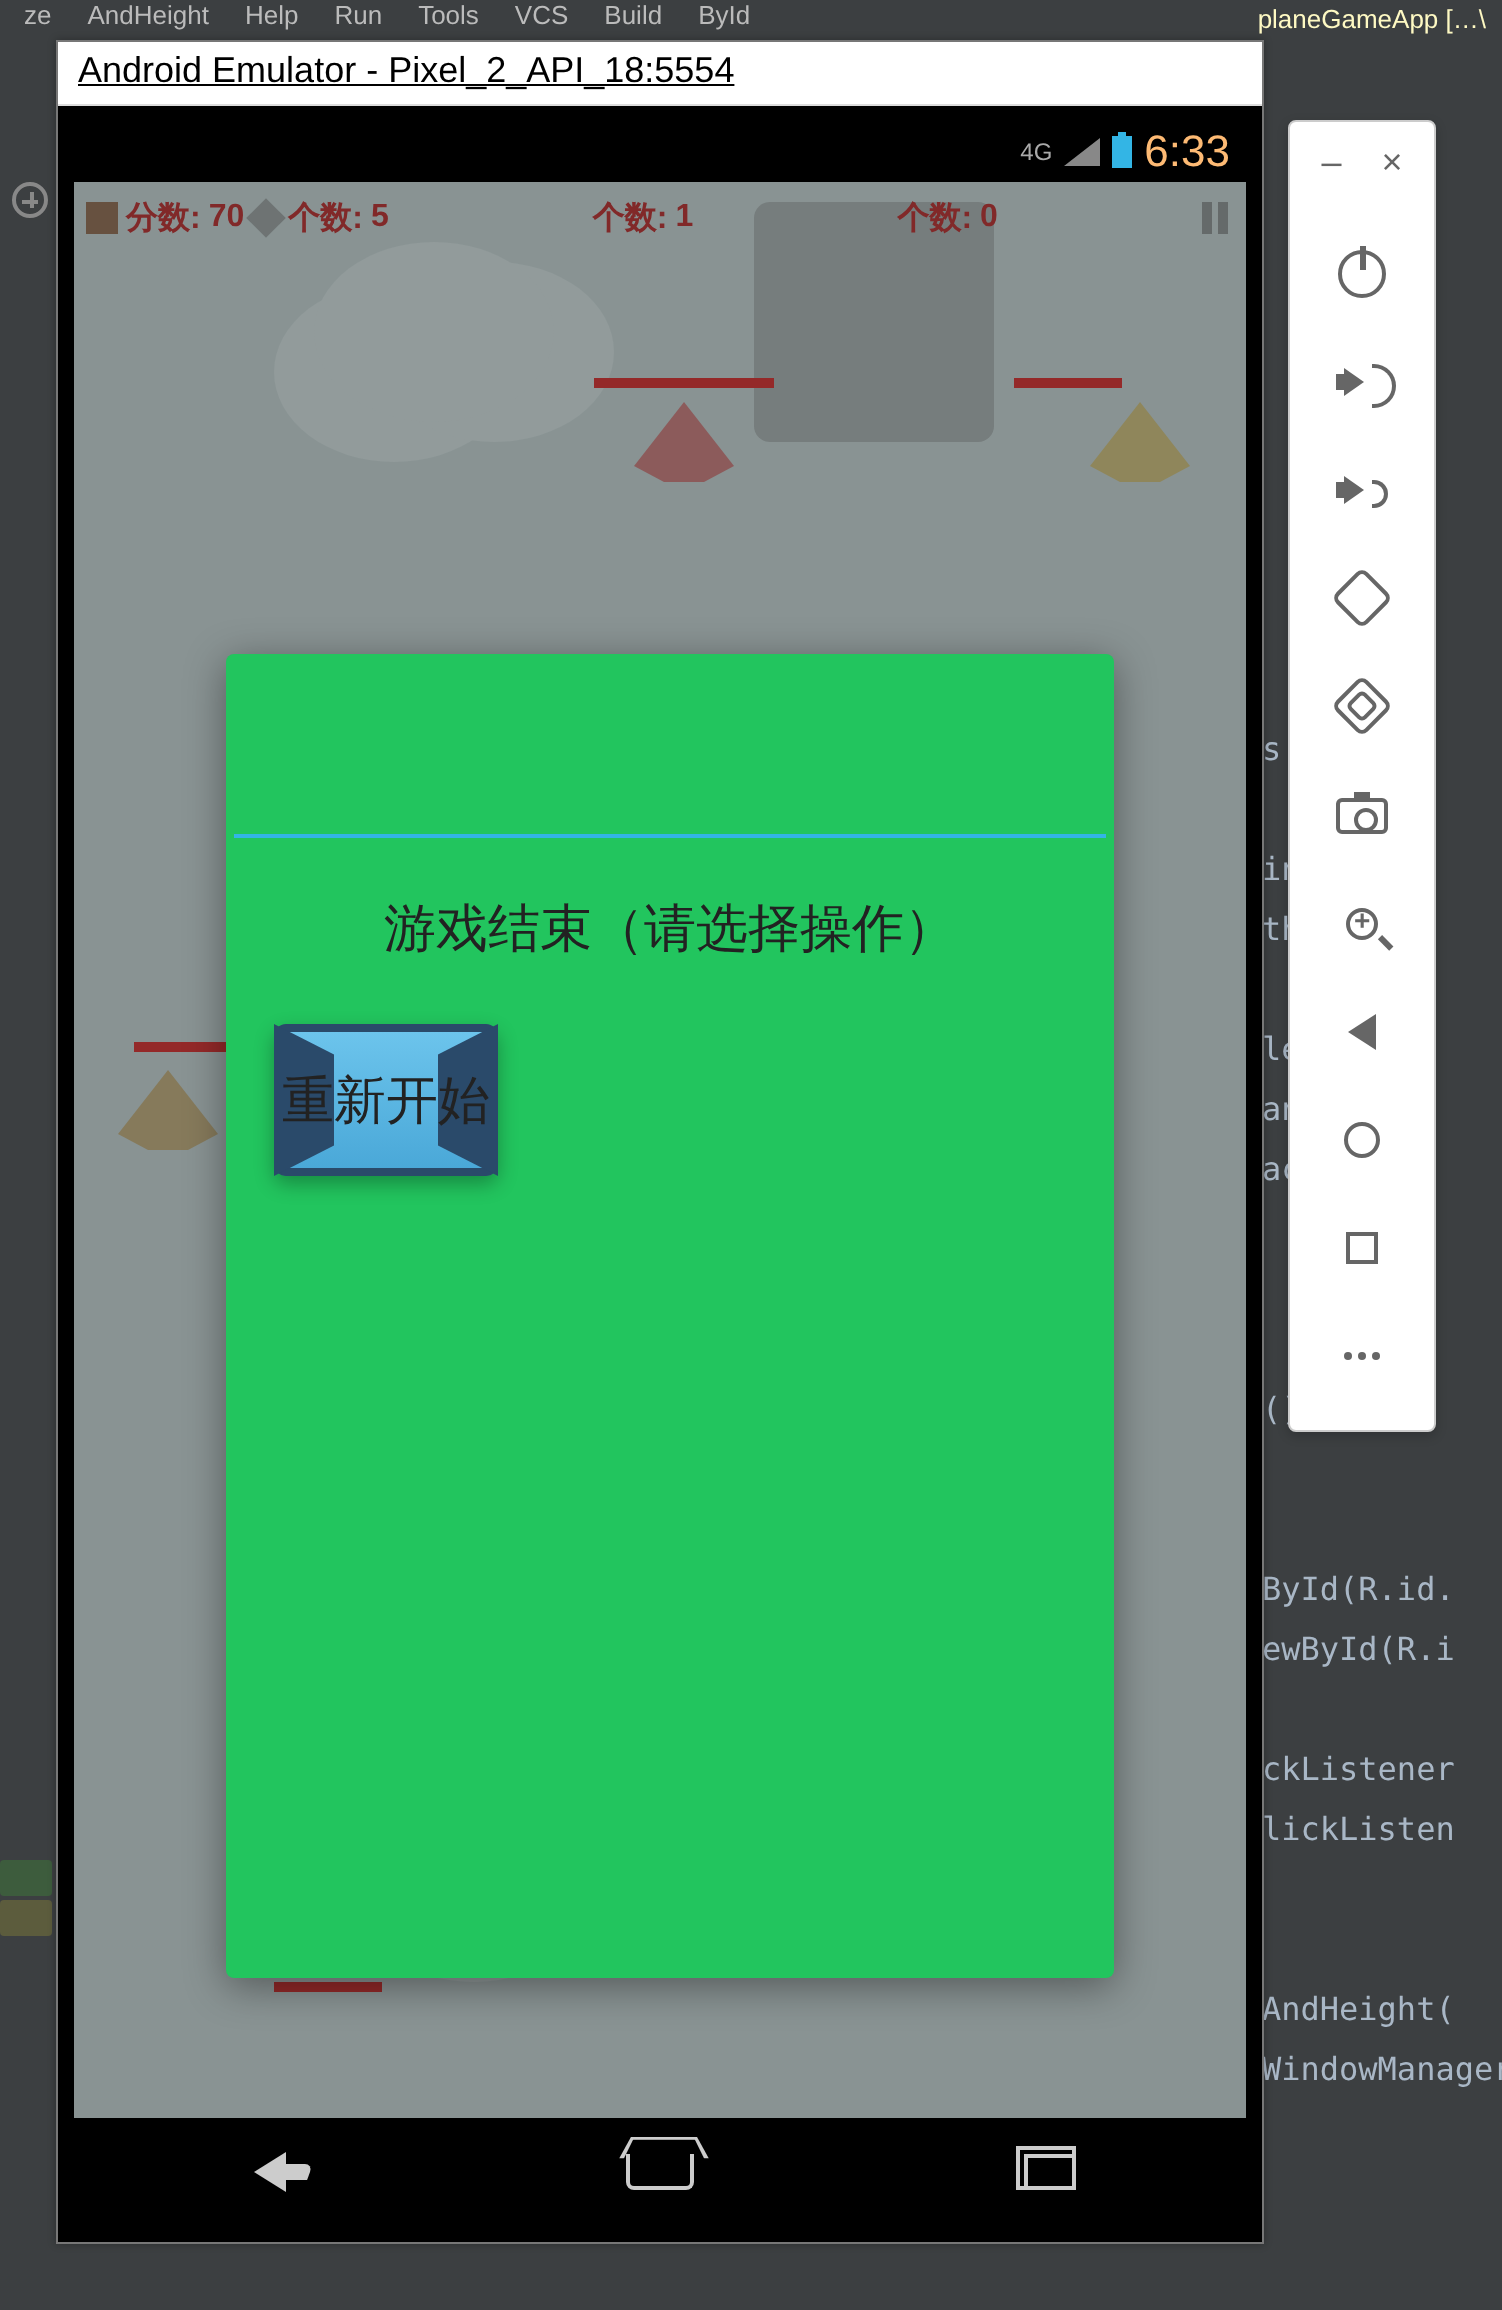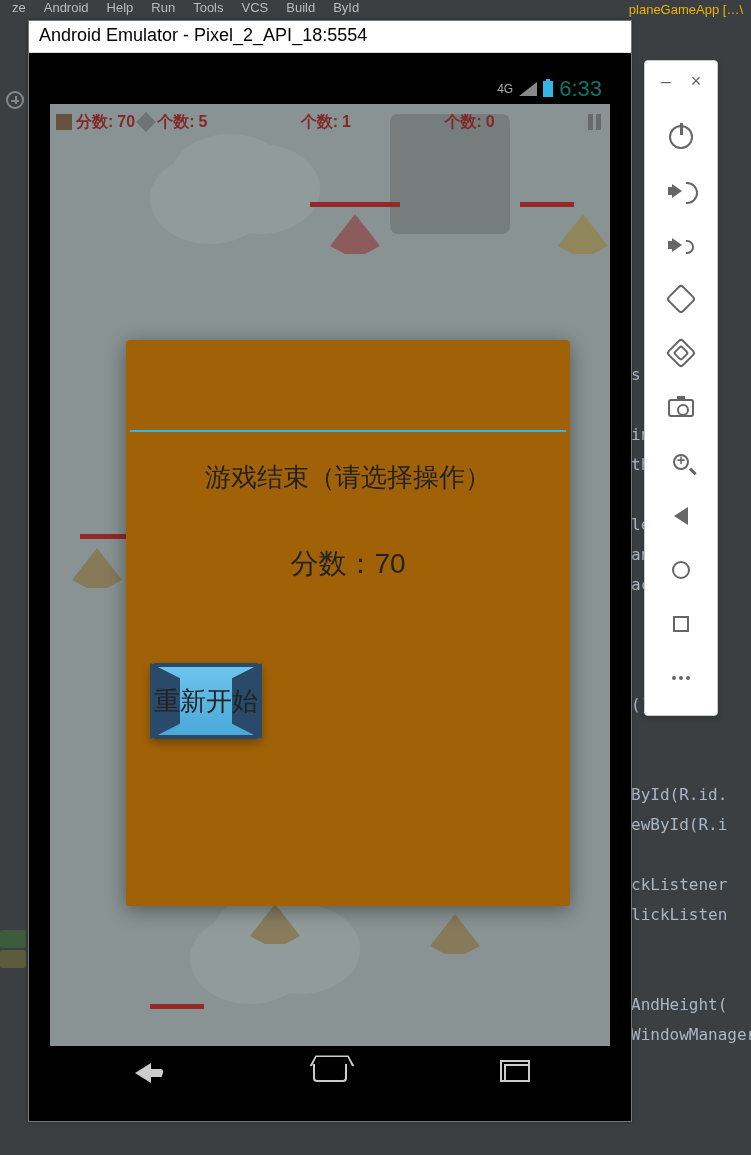--- a/index.html
+++ b/index.html
@@ -7,36 +7,36 @@
 
 
 .ide-bg { position:absolute; inset:0; background:#3c3f41; }
 .ide-menu { position:absolute; top:0; left:0; right:0; height:20px; background:#3c3f41; color:#bbb; font-size:13px; padding-left:12px; display:flex; gap:18px; align-items:flex-start; }
 .ide-gutter { position:absolute; left:0; top:80px; width:30px; height:40px; display:flex; align-items:center; justify-content:center; }
 .ide-gutter-circle { width:18px; height:18px; border:2px solid #888; border-radius:50%; position:relative; }
 .ide-gutter-circle::before,.ide-gutter-circle::after{content:"";position:absolute;background:#888;}
 .ide-gutter-circle::before{width:2px;height:8px;left:7px;top:3px;}
 .ide-gutter-circle::after{width:8px;height:2px;left:3px;top:7px;}
 .ide-code { position:absolute; right:0; top:360px; width:120px; color:#a9b7c6; font-family:Consolas,monospace; font-size:16px; line-height:30px; white-space:pre; }
-.ide-tab { position:absolute; top:0; right:0; background:#3c3f41; color:#eab308; font-size:13px; padding:2px 8px; }
+.ide-tab { position:absolute; top:0; right:0; background:#3c3f41; color:#fef9c3; font-size:13px; padding:2px 8px; }
 .ide-markers { position:absolute; left:0; top:930px; }
 .ide-markers div{ width:26px; height:18px; margin-bottom:2px; border-radius:2px; font-size:10px; }
 .m1{background:#3d5c3d;} .m2{background:#5c5c3d;}
 
 
 .emu-frame { position:absolute; left:28px; top:20px; width:604px; height:1102px; background:#fff; border:1px solid #777; box-shadow:0 0 4px rgba(0,0,0,.3); }
-.emu-title { height:32px; background:#fff; color:#000; font-size:18px; padding:4px 10px; border-bottom:1px solid #ddd; }
-
-
-.bezel { position:absolute; left:0; top:32px; right:0; bottom:0; background:#000; padding:21px; }
+.emu-title { height:32px; background:#fff; color:#000; font-size:18px; padding:4px 10px; border-bottom:1px solid #ddd;text-decoration:underline; }
+
+
+.bezel { position:absolute; left:0; top:32px; right:0; bottom:0; background:#000; padding:8px; }
 .screen { position:relative; width:100%; height:100%; background:#b8c2c2; overflow:hidden; }
 
 
 .statusbar { position:absolute; top:0; left:0; right:0; height:30px; background:#000; color:#fff; display:flex; justify-content:flex-end; align-items:center; gap:6px; padding:0 8px; font-size:18px; }
-.statusbar .clock{ color:#0f766e; font-size:22px; }
+.statusbar .clock{ color:#fdba74; font-size:22px; }
 .statusbar .sig,.statusbar .batt{ color:#aaa; font-size:12px; }
 .sig-icon{width:0;height:0;border-style:solid;border-width:0 0 14px 18px;border-color:transparent transparent #888 transparent;}
 .batt-icon{width:10px;height:16px;background:#33b5e5;position:relative;}
 .batt-icon::before{content:"";position:absolute;top:-2px;left:3px;width:4px;height:2px;background:#33b5e5;}
 .navbar { position:absolute; bottom:0; left:0; right:0; height:54px; background:#000; display:flex; justify-content:space-around; align-items:center; }
 .nav-btn { width:40px; height:30px; display:flex; align-items:center; justify-content:center; }
 .nav-back{width:0;height:0;border-style:solid;border-width:10px 16px 10px 0;border-color:transparent #ccc transparent transparent;position:relative;}
 .nav-back::after{content:"";position:absolute;left:14px;top:-4px;width:14px;height:8px;background:#ccc;border-radius:0 4px 0 0;transform:skewX(-20deg);}
 .nav-home{width:34px;height:18px;border:2px solid #ccc;border-top:none;border-radius:0 0 4px 4px;position:relative;}
 .nav-home::before{content:"";position:absolute;top:-10px;left:-2px;width:34px;height:10px;border:2px solid #ccc;border-bottom:none;transform:perspective(20px) rotateX(30deg);}
@@ -56,21 +56,21 @@
 .sprite{position:absolute;opacity:.7;}
 .hpbar{position:absolute;width:54px;height:5px;background:#c00;}
 .ship{width:50px;height:40px;background:#b08030;clip-path:polygon(50% 0,100% 80%,70% 100%,30% 100%,0 80%);}
 .ship.red{background:#c03030;}
 .ship.yellow{background:#c8a030;}
 .boss{width:120px;height:120px;background:#888;border-radius:8px;}
 .cloud{width:120px;height:90px;background:#cfd5d5;border-radius:50%;box-shadow:30px 10px 0 #cfd5d5,-20px 20px 0 #cfd5d5;}
 
 
 .overlay{position:absolute;inset:30px 0 54px 0;background:rgba(80,90,90,.45);}
-.dialog{position:absolute;left:76px;top:266px;width:444px;height:566px;background:#a16207;border-radius:4px;box-shadow:0 4px 20px rgba(0,0,0,.4);}
+.dialog{position:absolute;left:76px;top:266px;width:444px;height:662px;background:#22c55e;border-radius:4px;box-shadow:0 4px 20px rgba(0,0,0,.4);}
 .dlg-top{height:90px;}
 .dlg-sep{height:2px;background:#33b5e5;margin:0 4px;}
 .dlg-title{font-size:26px;color:#222;text-align:center;padding:28px 10px 10px;}
 .dlg-score{font-size:28px;color:#222;text-align:center;padding:40px 10px 60px;}
 .dlg-btn{display:block;margin:20px 24px 30px;height:76px;background:linear-gradient(#6cc4ec,#4aa8d8);border:4px solid #2a4a6a;border-radius:6px;font-size:26px;color:#222;position:relative;box-shadow:0 4px 10px rgba(0,0,0,.3);cursor:pointer;}
 .dlg-btn::before,.dlg-btn::after{content:"";position:absolute;top:-4px;width:30px;height:calc(100% + 8px);background:#2a4a6a;clip-path:polygon(0 0,100% 20%,100% 80%,0 100%);}
 .dlg-btn::before{left:-4px;}
 .dlg-btn::after{right:-4px;transform:scaleX(-1);}
 .dlg-btn span{position:relative;z-index:1;display:flex;width:100%;height:100%;align-items:center;justify-content:center;}
 
@@ -98,21 +98,21 @@
 .ic-sq{width:16px;height:16px;border:2.5px solid #666;}
 .ic-more{display:flex;gap:3px;}
 .ic-more div{width:4px;height:4px;background:#666;border-radius:50%;}
 </style>
 </head>
 <body>
 
 <div class="ide-bg">
   <div class="ide-menu">
     <span>ze</span>
-    <span>Android</span>
+    <span>AndHeight</span>
     <span>Help</span>
     <span>Run</span>
     <span>Tools</span>
     <span>VCS</span>
     <span>Build</span>
     <span>ById</span>
   </div>
   <div class="ide-tab">planeGameApp […\</div>
   <div class="ide-gutter">
       <div class="ide-gutter-circle"></div>
@@ -189,23 +189,20 @@
             <div></div>
             <div></div>
           </div>
       </div>
 
       <div class="overlay"></div>
       <div class="dialog">
         <div class="dlg-top"></div>
         <div class="dlg-sep"></div>
         <div class="dlg-title">游戏结束（请选择操作）</div>
-        <div class="dlg-score">
-          <span>分数：</span><span>70</span>
-        </div>
         <button class="dlg-btn">
             <span>重新开始</span>
           </button>
       </div>
 
       <div class="navbar">
         <div class="nav-btn">
             <div class="nav-back"></div>
           </div>
         <div class="nav-btn">

